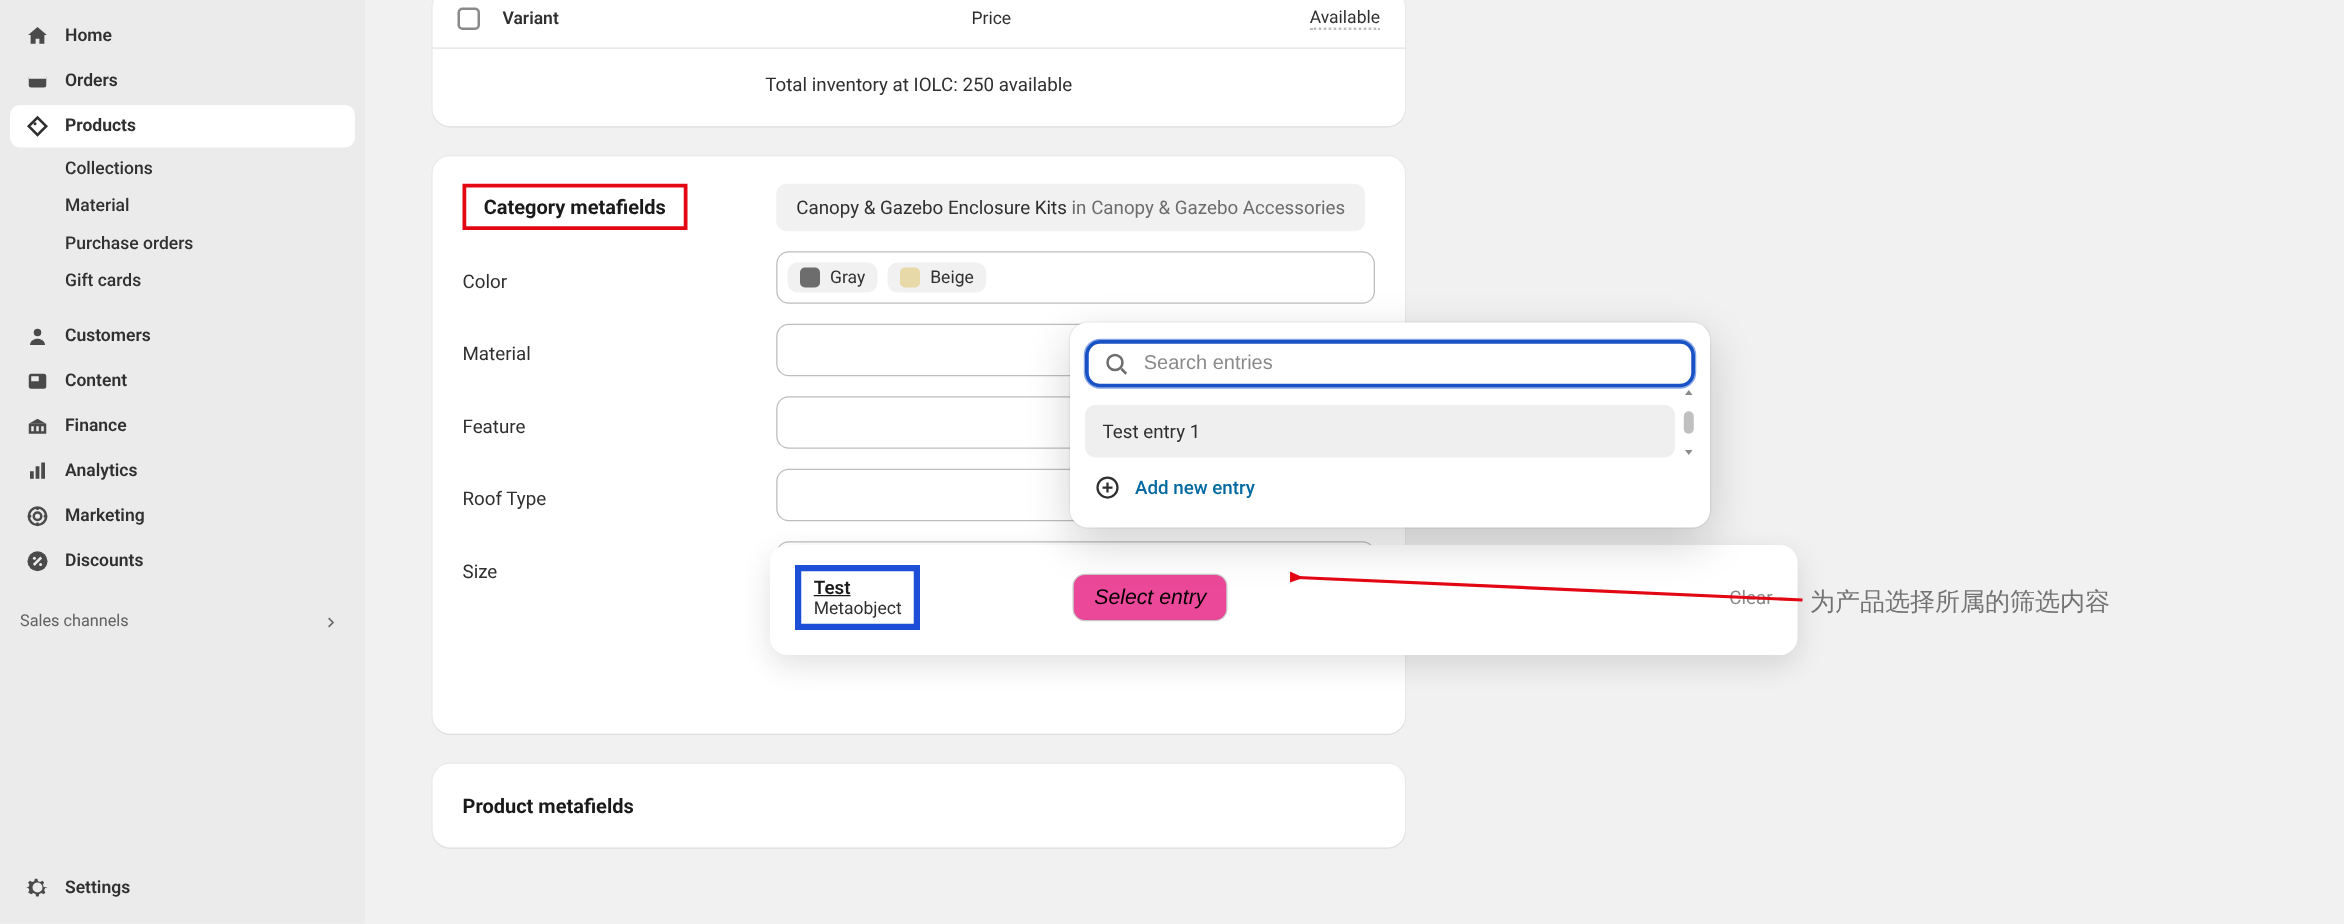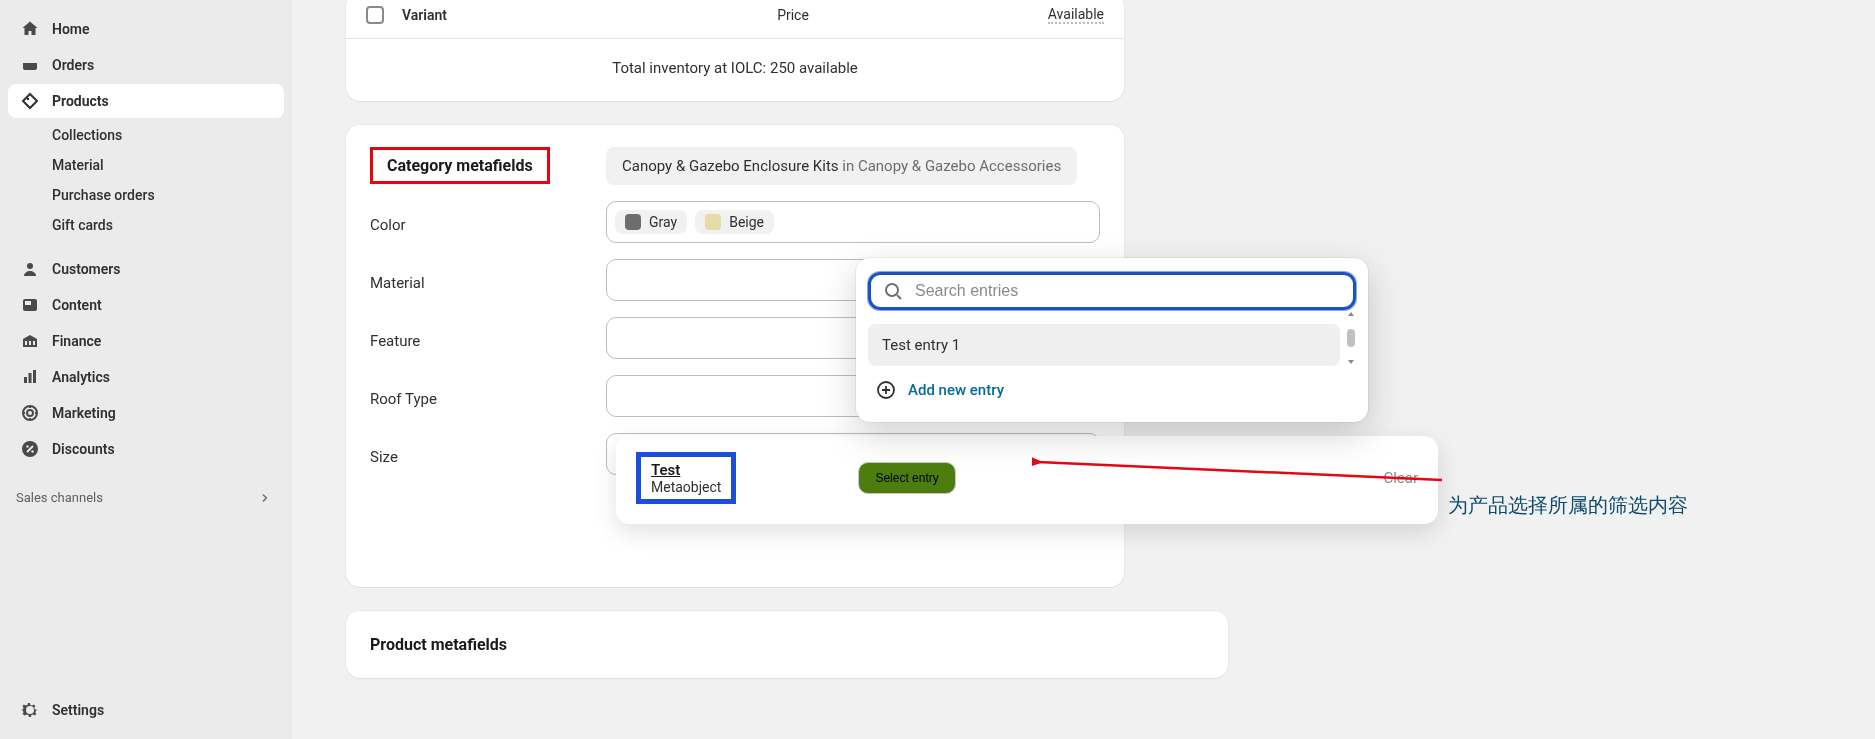--- a/index.html
+++ b/index.html
@@ -84,21 +84,21 @@
     padding: 20px 0 24px;
     color:#303030;
     font-size:15px;
   }
   .metafields-card{
     padding: 22px 24px 0 24px;
     position: relative;
   }
   .mf-row{
     display:flex;align-items:center;
-    gap: 16px;
+    gap: 31px;
     margin-bottom: 16px;
   }
   .mf-row.first{align-items:flex-start;}
   .mf-label{
     flex:0 0 220px;
     padding-top: 6px;
     color:#303030;
     font-size: 15px;
   }
   .mf-title{
@@ -150,22 +150,23 @@
   }
   
   .floating-row{ left: 324px; width: 822px; top: 436px;}
   .test-block{
     flex:0 0 130px;
   }
   .test-block .t{font-weight:600;text-decoration:underline;font-size:15px;}
   .test-block .sub{color:#303030;font-size:14px;}
   .test-red{border:5px solid #1d4ed8;padding:4px 10px;display:inline-block;}
   .select-entry-btn{
-    background:#4d7c0f;border:1px solid #c9c9c9;border-radius:10px;padding:8px 16px;font-size:12px;font-weight:500;cursor:pointer;
+    background:#ec4899;border:1px solid #c9c9c9;border-radius:10px;padding:8px 16px;font-size:17px;font-weight:500;cursor:pointer;
     box-shadow: inset 0 -1px 0 rgba(0,0,0,.04);
+    font-style: italic;
   }
   .clear{margin-left:auto;color:#8a8a8a;font-size:15px;}
   .popover{
     position:absolute;
     left: 564px;
     top: 258px;
     width: 512px;
     background:#fff;
     border-radius:14px;
     box-shadow: 0 12px 36px rgba(0,0,0,.18), 0 0 0 1px rgba(0,0,0,.05);
@@ -195,21 +196,21 @@
   .scroll-stub{width:10px;margin-left:6px;display:flex;flex-direction:column;justify-content:space-between;color:#8a8a8a;font-size:10px;align-items:center;}
   .scroll-thumb{width:8px;height:18px;background:#c0c0c0;border-radius:4px;}
   .add-entry{
     display:flex;align-items:center;gap:12px;
     padding:14px 8px 6px 8px;font-size:15px;color:#0369a1;cursor:pointer;font-weight:500;
   }
   .plus-circle{width:20px;height:20px;}
   
   .arrow-svg{position:absolute;left:740px;top:450px;z-index:20;pointer-events:none;}
   .annotation-text{
-    position:absolute;left:1156px;top:492px;color:#0c4a6e;font-size:20px;z-index:20;
+    position:absolute;left:1156px;top:468px;color:#737373;font-size:20px;z-index:20;
   }
   .card.product-mf{
     margin-top: 14px;
     padding: 24px;
     position: relative;
     top: 0;
   }
   .product-mf-placer{height: 96px;}
   .pm-title{font-weight:700;font-size:16px;}
   .chev{width:14px;height:14px;}
@@ -389,21 +390,21 @@
         <div class="mf-label">Roof Type</div>
         <div class="mf-field"></div>
       </div>
       <div class="mf-row">
         <div class="mf-label">Size</div>
         <div class="mf-field"></div>
       </div>
       <div class="product-mf-placer"></div>
     </div>
 
-    <div class="card product-mf" style="width:882px">
+    <div class="card product-mf" style="width:778px">
       <div class="pm-title">Product metafields</div>
     </div>
 
     <div class="floating-row">
       <span class="test-red">
         <span class="test-block">
           <div class="t">Test</div>
           <div class="sub">Metaobject</div>
         </span>
       </span>

